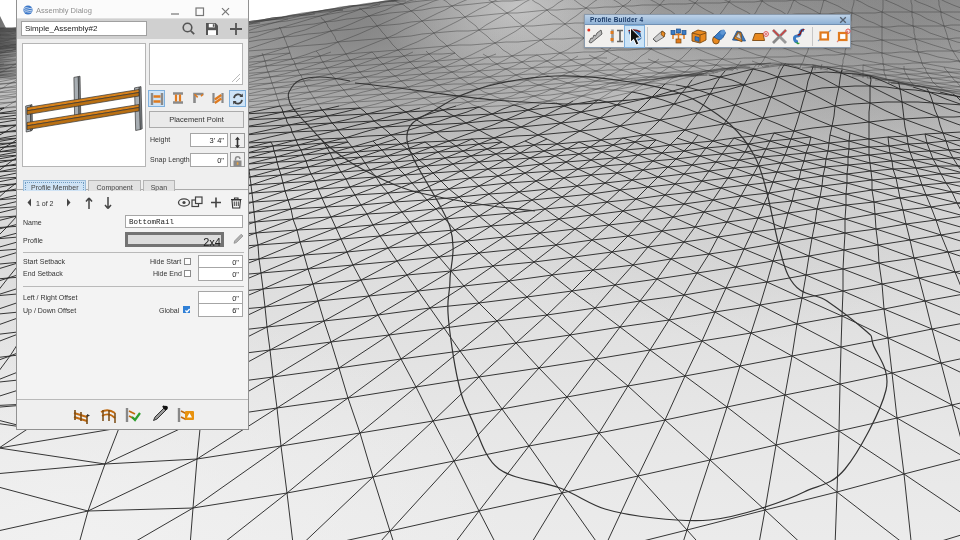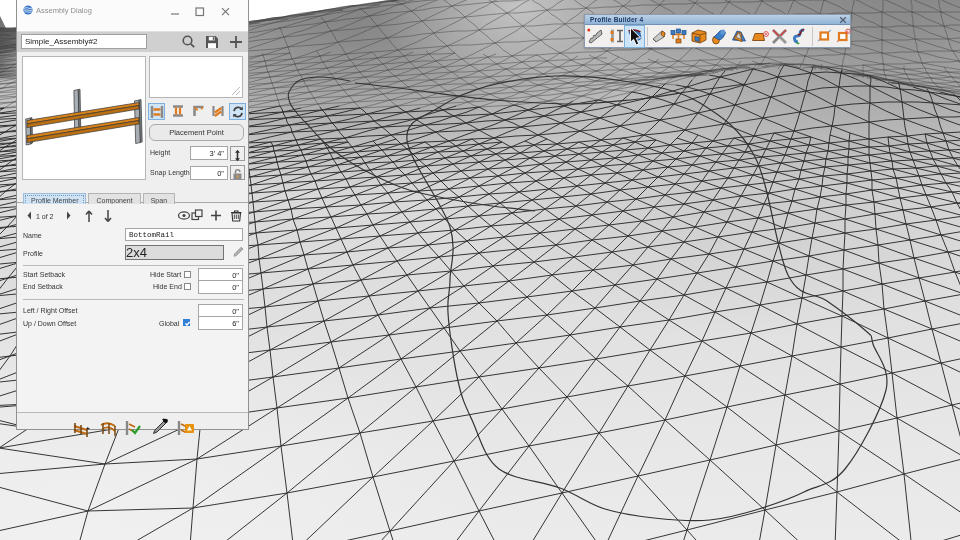--- a/index.html
+++ b/index.html
@@ -215,46 +215,46 @@
             <path d="M5 7l5 2.5M5 13l5 2.5" stroke="#c06a10" stroke-width="1.6"></path>
             <rect x="9" y="7" width="9" height="9" rx="1" fill="#e8920f"></rect>
             <path d="M13.5 9l2.5 4.5h-5z" fill="#fff"></path>
           </g>
    </svg>
   </div>
  </div>
 </div>
 <style>
 #dlg{position:absolute;left:16px;top:0;width:233px;height:430px;background:#efefef;border:1px solid #919191;border-top:none;font-family:"Liberation Sans",sans-serif}
-.dtitle{position:relative;height:32px;background:#fbfbfb;border-bottom:1px solid #e0e0e0}
+.dtitle{position:relative;height:19px;background:#fbfbfb;border-bottom:1px solid #e0e0e0}
 .dico{position:absolute;left:6px;top:5px}
 .dtext{position:absolute;left:19px;top:5.5px;font-size:7.5px;color:#8f8f8f}
 .wbtns{position:absolute;right:13px;top:4px}
 .dtools{position:relative;height:20px;background:#d0d0d0}
 .dname{position:absolute;left:4px;top:2px;width:126px;height:15px;border:1px solid #a0a0a0;font-size:8px;font-family:"Liberation Sans",sans-serif;padding:0 3px;color:#222;background:#fff}
 .dticons{position:absolute;right:5px;top:2px}
 .dbody{position:relative;height:390px}
 .pv{position:absolute;left:5px;top:4px;width:124px;height:124px;background:#fff;border:1px solid #b5b5b5}
 .ta{position:absolute;left:132px;top:4px;width:94px;height:42px;background:#fff;border:1px solid #b5b5b5}
 .ibrow{position:absolute;left:130px;top:51px;width:100px;height:18px}
 .ib{position:absolute;width:17px;height:17px;display:inline-block;text-align:center;padding-top:1px}
 .ib:nth-child(1){left:1px}.ib:nth-child(2){left:22px}.ib:nth-child(3){left:43px}.ib:nth-child(4){left:62px}.ib:nth-child(5){left:82px}
 .ib.sel{background:#cfe4f7;border:1px solid #7fb0dd}
-.pbtn{position:absolute;left:132px;top:72px;width:95px;height:17px;background:#eaeaea;border:1px solid #ababab;border-radius:6px;font-size:7.5px;color:#333;text-align:center;line-height:16px}
+.pbtn{position:absolute;left:132px;top:72px;width:95px;height:17px;background:#eaeaea;border:1px solid #ababab;border-radius:0;font-size:7.5px;color:#333;text-align:center;line-height:16px}
 .lbl{position:absolute;font-size:7px;color:#333;white-space:nowrap}
 .inp{position:absolute;height:14px;border:1px solid #a6a6a6;font-size:7.5px;font-family:"Liberation Sans",sans-serif;text-align:right;padding:0 3px;color:#222;background:#fff}
 .inp2{position:absolute;height:13px;border:1px solid #a6a6a6;font-size:7.5px;font-family:Liberation Mono, monospace;padding:0 3px;color:#222;background:#fff}
 .sq{position:absolute;width:15px;height:15px;background:#efefef;border:1px solid #9a9a9a;text-align:center;padding-top:1px}
 .tabs{position:absolute;left:0;top:137px;width:100%;height:14px;border-bottom:1px solid #aaa}
 .tab{display:inline-block;height:14px;margin-left:2px;padding:0 7px;font-size:7px;color:#444;background:#e2e2e2;border:1px solid #b4b4b4;border-bottom:none;line-height:14px;vertical-align:bottom}
 .tab:first-child{margin-left:6px}
 .tab.on{background:#cfe3f5;border-color:#9dbdd9;outline:1px dotted #6f9cc2;outline-offset:-3px}
 .panel{position:absolute;left:0;top:152px;width:100%;height:208px;background:#f3f3f3}
 .nav{position:absolute}
-.prof{position:absolute;left:108px;top:41px;width:99px;height:15px;background:#dcdcdc;border:1px solid #737373;font-size:13px;color:#222;text-align:left;line-height:14px}
+.prof{position:absolute;left:108px;top:41px;width:99px;height:15px;background:#dcdcdc;border:3px solid #737373;font-size:11px;color:#222;text-align:right;line-height:14px}
 .hr{position:absolute;left:6px;width:221px;border-top:1px solid #b9b9b9}
 .cb{position:absolute;width:7px;height:7px;background:#fff;border:1px solid #8a8a8a}
 .cb.on{background:#2f7fd6;border-color:#2f7fd6}
 .cb.on svg{display:block}
 .foot{position:absolute;left:0;top:360px;width:100%;height:30px;border-top:1px solid #b9b9b9}
 </style>
 
 <div id="tb">
  <div class="ttl">
       <span class="ttx">Profile Builder 4</span>

